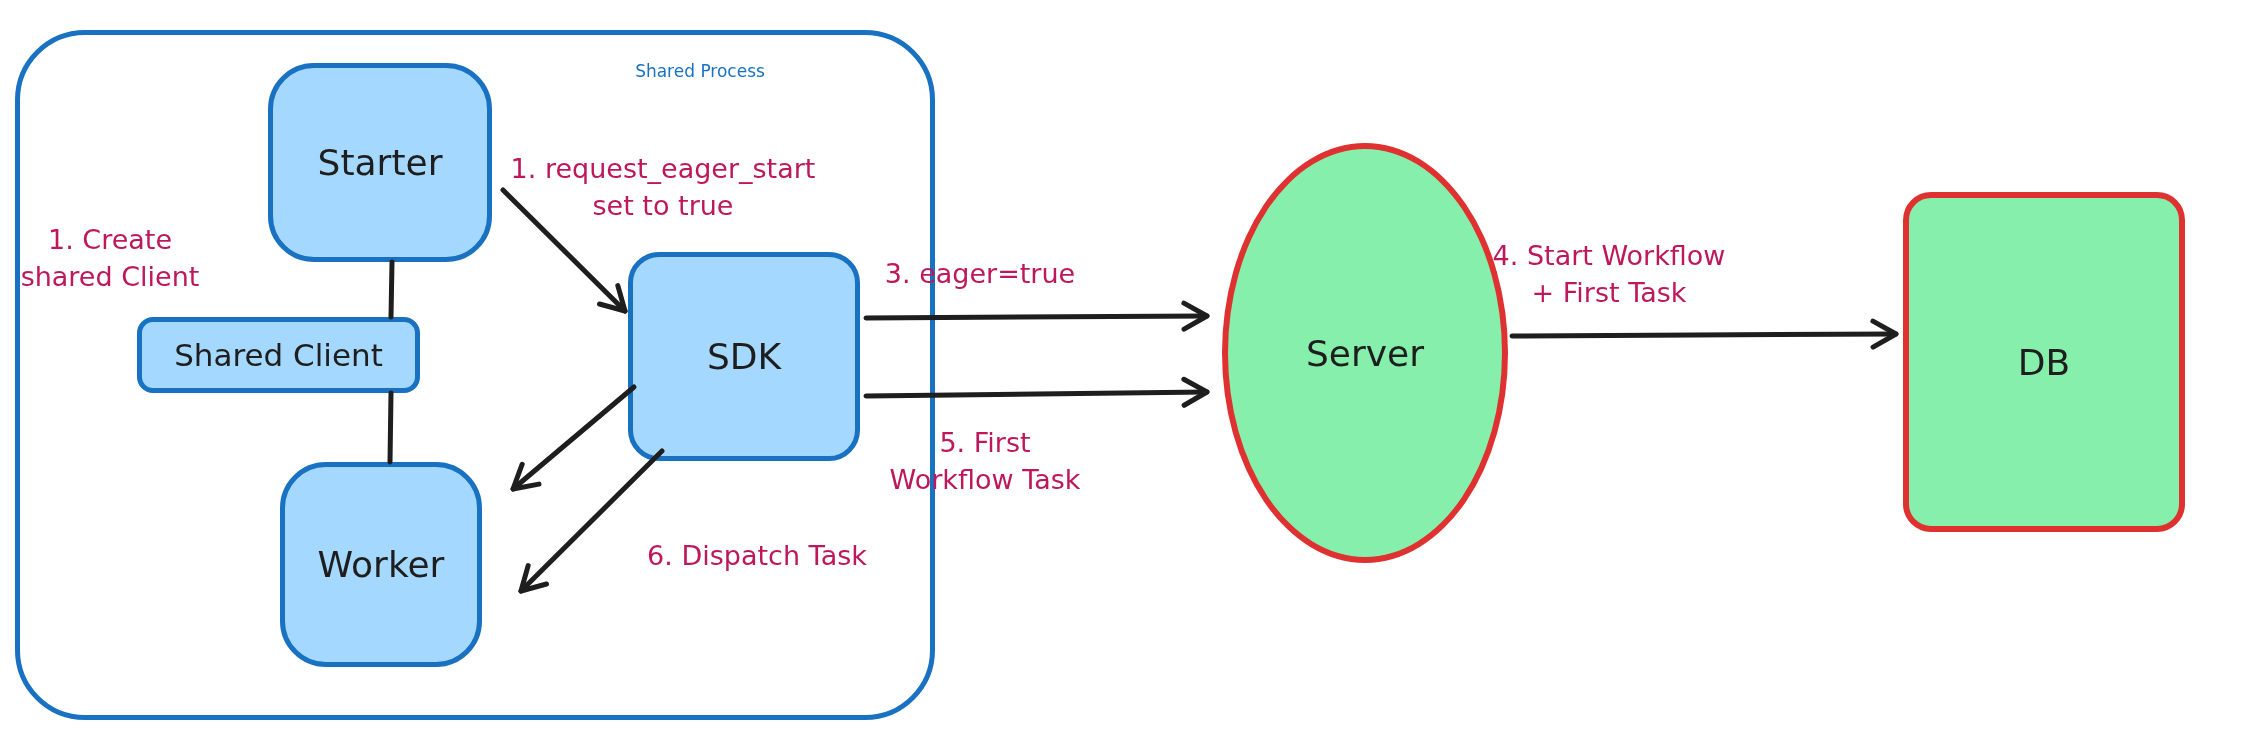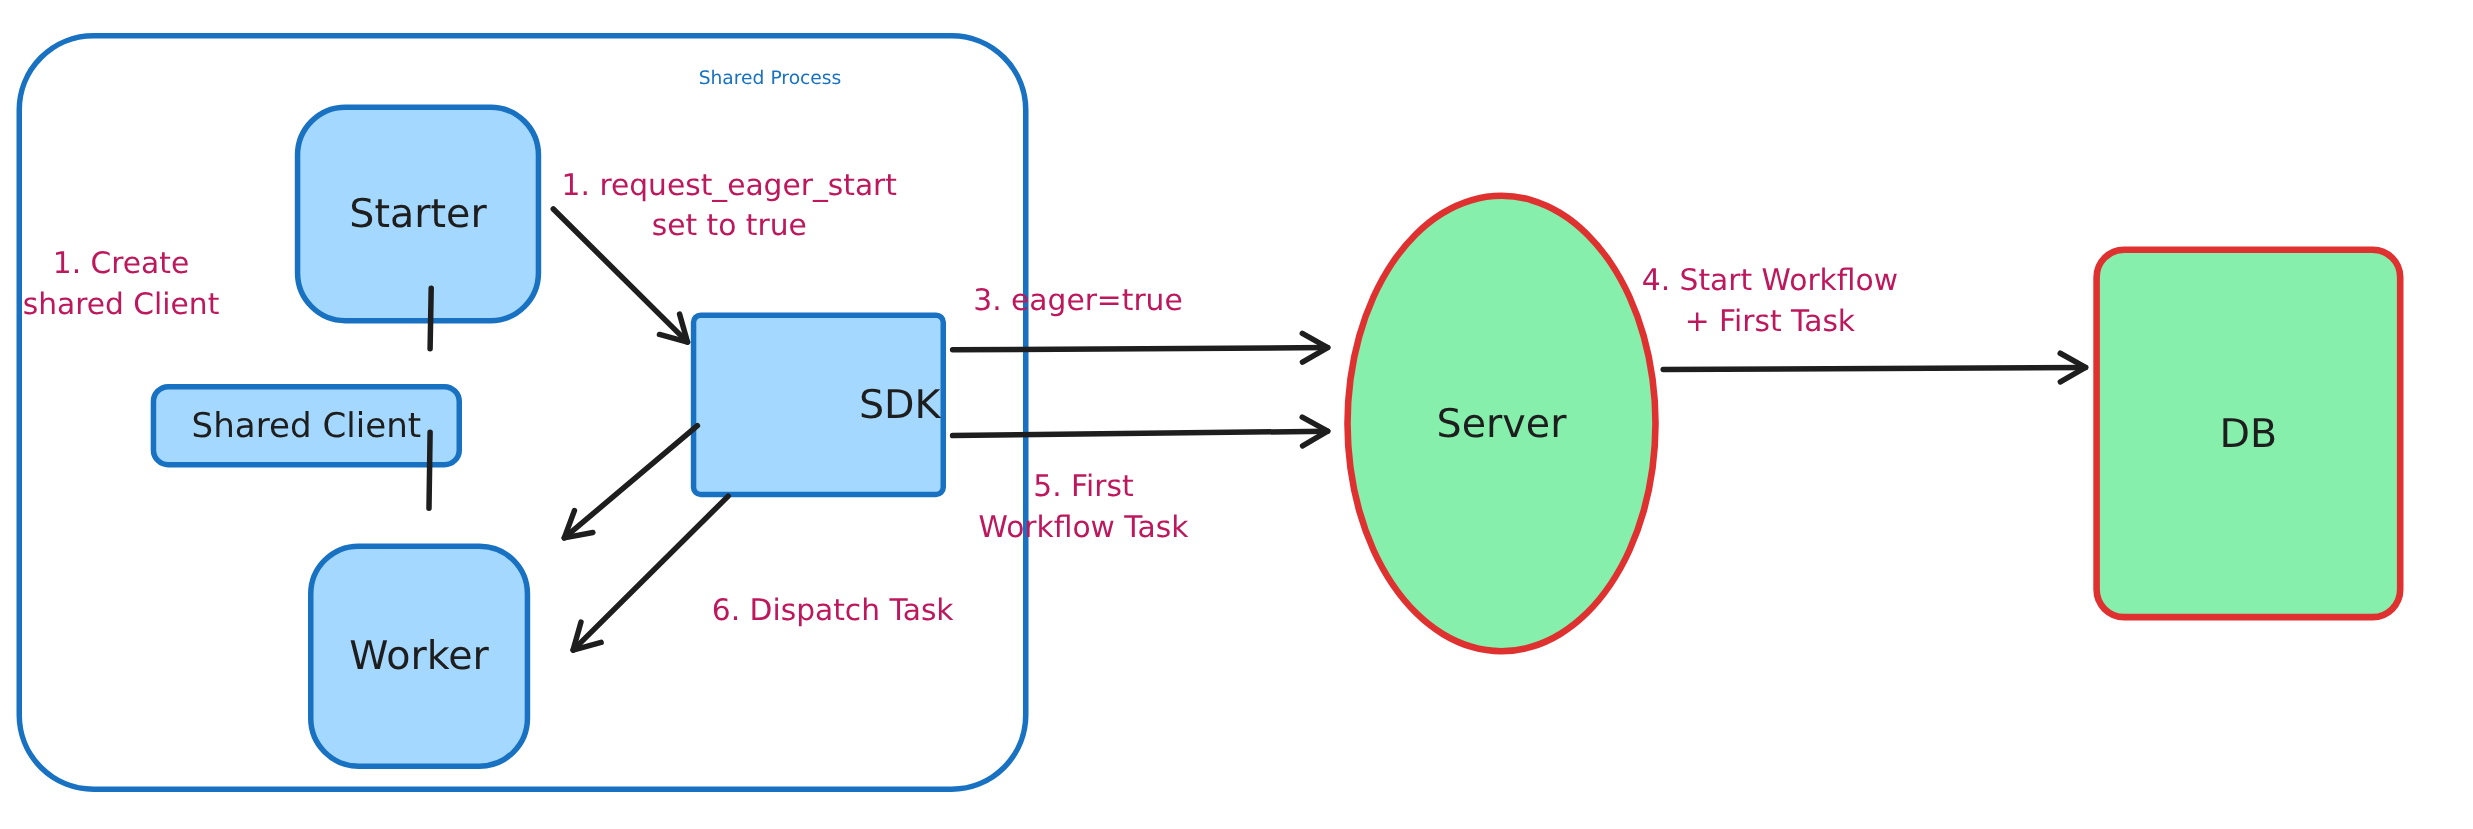--- a/index.html
+++ b/index.html
@@ -20,27 +20,27 @@
   .sp-title{
     position:absolute;left:575px;top:26px;width:210px;
     text-align:center;font-size:17px;font-weight:500;color:#1971c2;
     white-space:nowrap;
   }
   
   .node{
     position:absolute;box-sizing:border-box;
     display:flex;align-items:center;justify-content:center;
     border:5px solid #1971c2;background:#a5d8ff;
-    font-size:36px;color:#1e1e1e;margin-top:32px;
+    font-size:36px;color:#1e1e1e;
   }
   .node.red{border-color:#e03131;background:#86efac;}
   #starter{left:268px;top:63px;width:224px;height:199px;border-radius:46px;}
   #shared-client{left:137px;top:317px;width:283px;height:76px;border-radius:16px;font-size:31px;}
   #worker{left:280px;top:462px;width:202px;height:205px;border-radius:46px;}
-  #sdk{left:628px;top:252px;width:232px;height:168px;border-radius:9px;justify-content:flex-end;}
+  #sdk{left:628px;top:252px;width:232px;height:209px;border-radius:31px;}
   #server{left:1222px;top:143px;width:286px;height:420px;border-radius:50%;border-width:6px;}
   #db{left:1903px;top:192px;width:282px;height:340px;border-radius:28px;border-width:6px;}
   
   .ann{
     position:absolute;text-align:center;
     font-size:27px;line-height:37px;color:#be185d;
     white-space:pre-line;
   }
   #ann-create{left:0px;top:221px;width:220px;}
   #ann-request{left:493px;top:150px;width:340px;}

